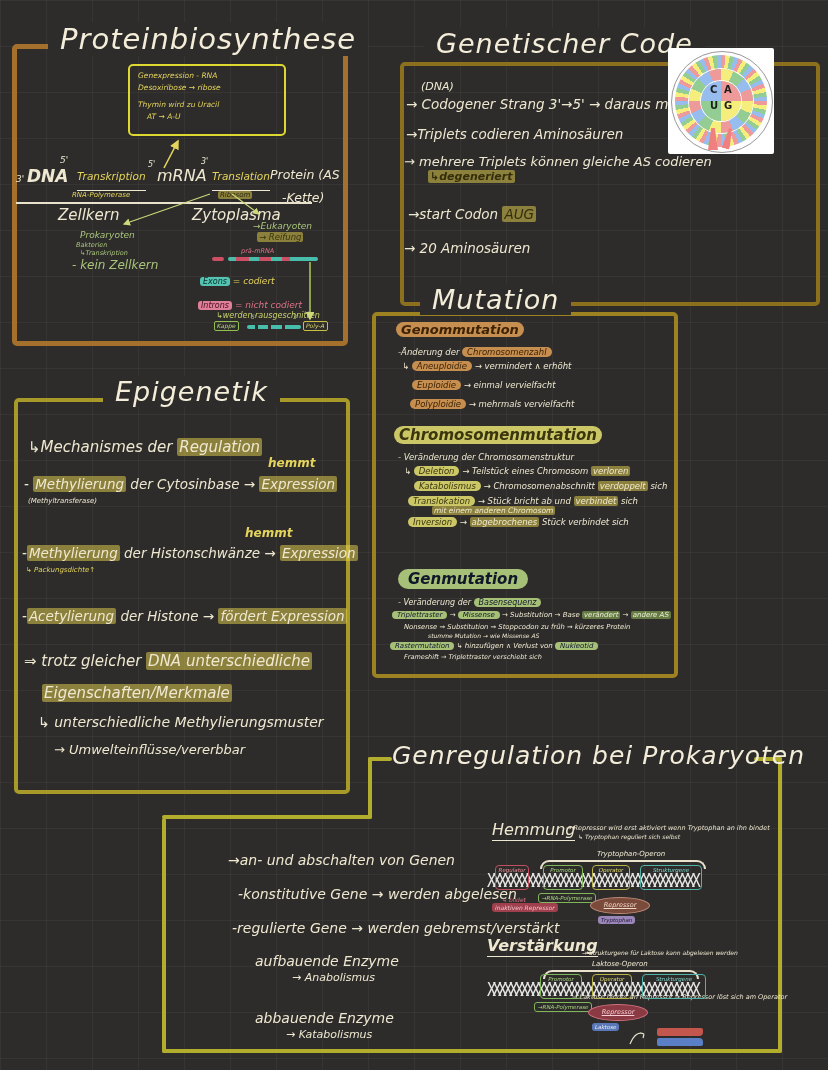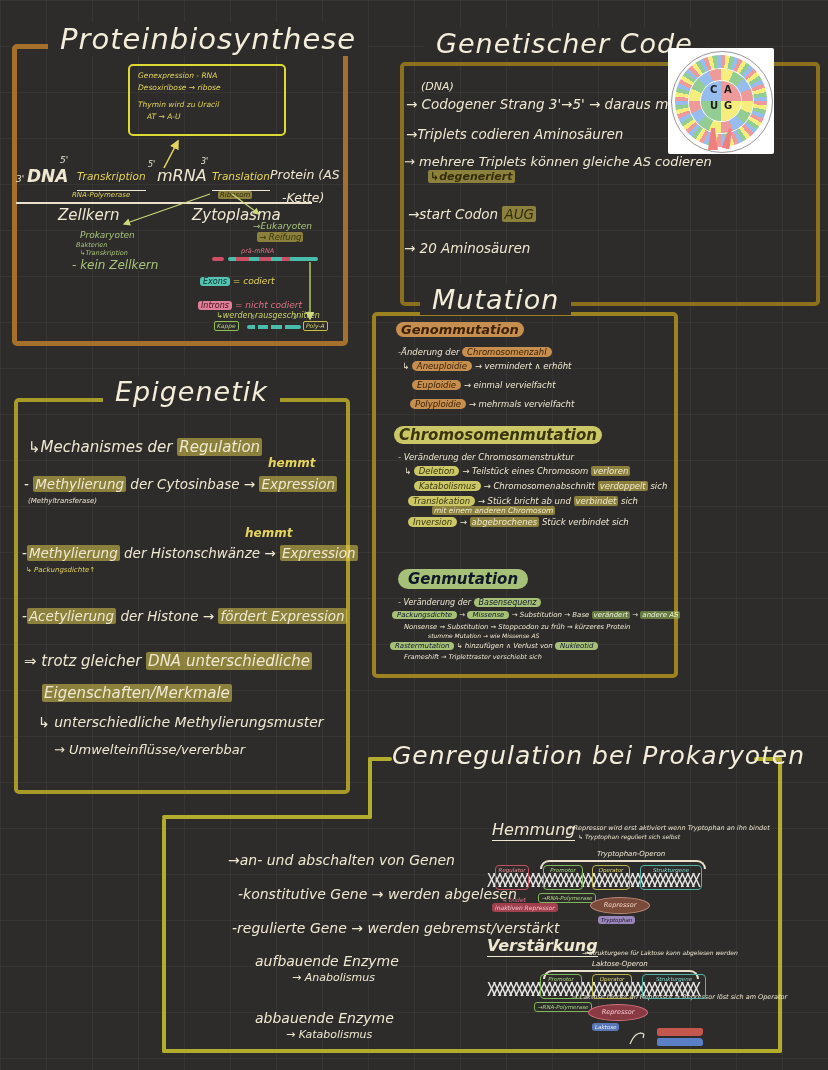--- a/index.html
+++ b/index.html
@@ -27,21 +27,21 @@
   .ul{border-bottom:1.5px solid #efe8d1;padding-bottom:7px;}
   .helix{position:absolute;color:#e6e6e6;font-size:15px;letter-spacing:-3.5px;
     font-family:"DejaVu Sans Mono",monospace;transform:scaleY(1.25);transform-origin:left top;}
   .opbox{position:absolute;height:25px;border-radius:4px;text-align:center;
     font-size:5.5px;font-style:italic;padding-top:1px;box-sizing:border-box;}
   .brace{position:absolute;height:7px;border:2px solid #e8e2cc;border-bottom:none;
     border-radius:9px 9px 0 0;}
   .tag{position:absolute;font-size:5.5px;font-style:italic;border-radius:3px;
     padding:1px 3px;white-space:nowrap;}
   .oval{position:absolute;border-radius:50%;text-align:center;font-size:6.5px;
-    font-style:italic;white-space:nowrap;}
+    font-style:italic;white-space:nowrap;text-decoration:underline;}
   .noteline{font-size:7.5px;color:#e5d45c;white-space:nowrap;font-style:italic;line-height:1.55;}
   .wheel{position:absolute;left:668px;top:48px;width:106px;height:106px;background:#ffffff;
     border-radius:2px;z-index:6;}
   .wc{position:absolute;border-radius:50%;}
   .wl{position:absolute;font-weight:bold;color:#1d1d1d;font-size:10px;}
   .bar{position:absolute;}
 </style>
 </head>
 <body>
 
@@ -149,21 +149,21 @@
   <span class="t" style="left:394px;top:426px;font-size:15px"><span class="pill polv" style="font-weight:bold">Chromosomenmutation</span></span>
   <span class="t cream" style="left:398px;top:452px;font-size:8.5px">- Veränderung der Chromosomenstruktur</span>
   <span class="t cream" style="left:404px;top:466px;font-size:8.5px"><span>↳ </span><span class="pill polv">Deletion</span><span> → Teilstück eines Chromosom </span><span class="hl" style="color:#efe8d1">verloren</span></span>
   <span class="t cream" style="left:414px;top:481px;font-size:8.5px"><span class="pill polv">Katabolismus</span><span> → Chromosomenabschnitt </span><span class="hl" style="color:#efe8d1">verdoppelt</span><span> sich</span></span>
   <span class="t cream" style="left:408px;top:496px;font-size:8.5px"><span class="pill polv">Translokation</span><span> → Stück bricht ab und </span><span class="hl" style="color:#efe8d1">verbindet</span><span> sich</span></span>
   <span class="t cream" style="left:432px;top:506px;font-size:7.5px"><span class="hl" style="color:#efe8d1">mit einem anderen Chromosom</span></span>
   <span class="t cream" style="left:408px;top:517px;font-size:8.5px"><span class="pill polv">Inversion</span><span> → </span><span class="hl" style="color:#efe8d1">abgebrochenes</span><span> Stück verbindet sich</span></span>
 
   <span class="t" style="left:398px;top:570px;font-size:15px"><span class="pill pgrn" style="font-weight:bold;border-radius:12px;padding:1px 10px">Genmutation</span></span>
   <span class="t cream" style="left:398px;top:598px;font-size:8px"><span>- Veränderung der </span><span class="pill pgrn">Basensequenz</span></span>
-  <span class="t cream" style="left:392px;top:611px;font-size:7px"><span class="pill pgrn">Packungsdichte</span><span> → </span><span class="pill pgrn">Missense</span><span> → Substitution → Base </span><span class="hlg">verändert</span><span> → </span><span class="hlg">andere AS</span></span>
+  <span class="t cream" style="left:392px;top:611px;font-size:7px"><span class="pill pgrn">Triplettraster</span><span> → </span><span class="pill pgrn">Missense</span><span> → Substitution → Base </span><span class="hlg">verändert</span><span> → </span><span class="hlg">andere AS</span></span>
   <span class="t cream" style="left:404px;top:623px;font-size:6.8px">Nonsense → Substitution → Stoppcodon zu früh → kürzeres Protein</span>
   <span class="t cream" style="left:428px;top:632px;font-size:6px">stumme Mutation → wie Missense AS</span>
   <span class="t cream" style="left:390px;top:642px;font-size:7px"><span class="pill pgrn">Rastermutation</span><span> ↳ hinzufügen ∧ Verlust von </span><span class="pill pgrn">Nukleotid</span></span>
   <span class="t cream" style="left:404px;top:653px;font-size:6.5px">Frameshift → Triplettraster verschiebt sich</span>
 
   <div class="bx" style="left:14px;top:398px;width:328px;height:388px;border:4px solid #a89a28"></div>
   <div class="boxtitle" style="left:103px;top:376px;font-size:27px">Epigenetik</div>
 
   <span class="t cream" style="left:28px;top:438px;font-size:15px"><span>↳Mechanismes der </span><span class="hl" style="color:#efe8d1">Regulation</span></span>
   <span class="t yel" style="left:268px;top:456px;font-size:12px;font-weight:bold">hemmt</span>

